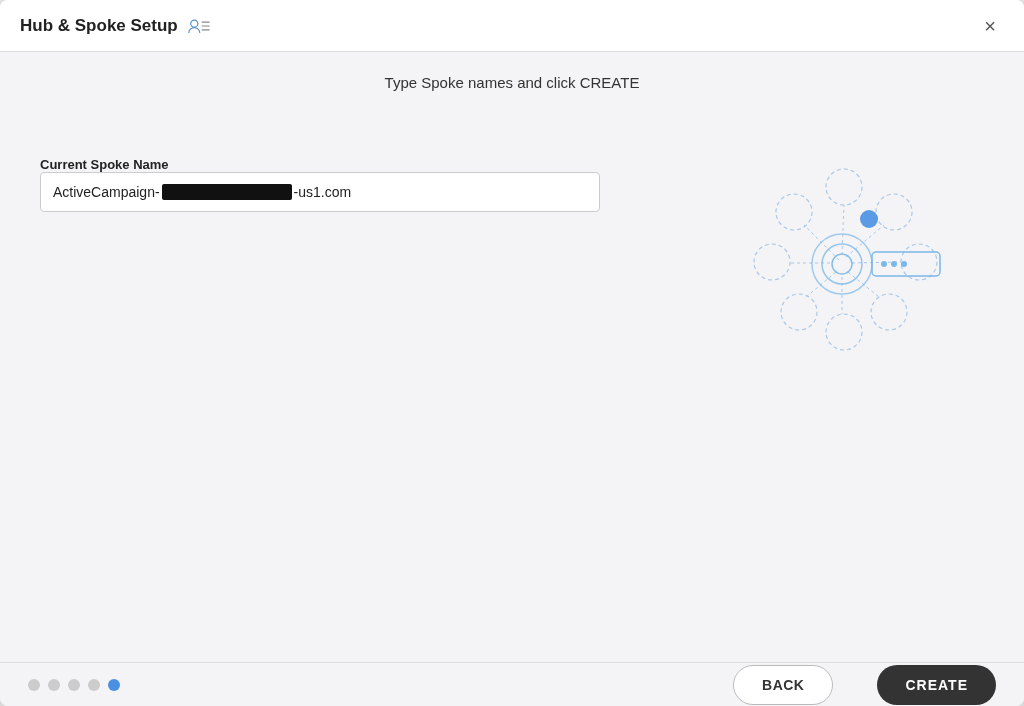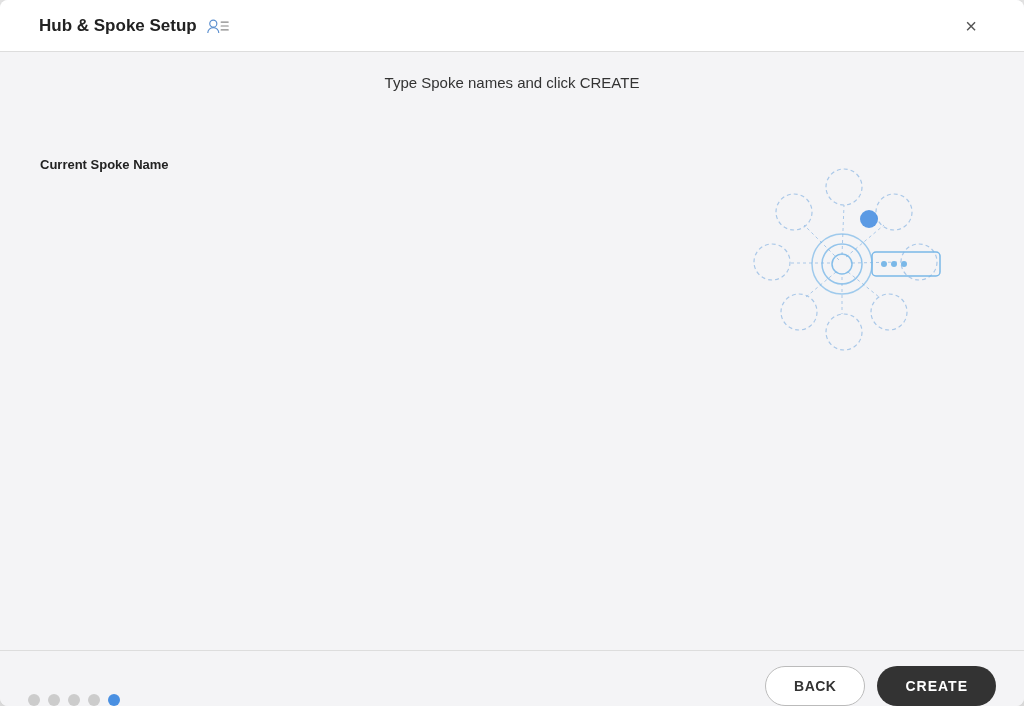--- a/index.html
+++ b/index.html
@@ -19,21 +19,21 @@
       box-shadow: 0 8px 32px rgba(0,0,0,0.18);
       display: flex;
       flex-direction: column;
       overflow: hidden;
       position: relative;
     }
     
     .modal-header {
       background: #fff;
       border-bottom: 1px solid #ddd;
-      padding: 0 39px;
+      padding: 0 20px;
       height: 52px;
       display: flex;
       align-items: center;
       justify-content: space-between;
       flex-shrink: 0;
     }
     .header-left {
       display: flex;
       align-items: center;
       gap: 10px;
@@ -106,25 +106,25 @@
     }
 
     
     .diagram-container {
       width: 240px;
       height: 200px;
     }
 
     
     .modal-footer {
-      height: 56px;
+      height: 44px;
       background: #f4f4f6;
       border-top: 1px solid #ddd;
       display: flex;
-      align-items: flex-end;
+      align-items: center;
       justify-content: space-between;
       padding: 0 28px;
       flex-shrink: 0;
     }
     .pagination-dots {
       display: flex;
       gap: 8px;
       align-items: center;
     }
     .dot {
@@ -156,20 +156,21 @@
       background: #333;
       border: none;
       color: #fff;
       font-size: 14px;
       font-weight: 700;
       padding: 0 28px;
       height: 40px;
       border-radius: 20px;
       cursor: pointer;
       letter-spacing: 1px;
+      margin-left: 32px;
     }
 
     
     .redacted {
       display: inline-block;
       background: #111;
       color: #111;
       border-radius: 2px;
       width: 130px;
       height: 16px;
@@ -201,20 +202,25 @@
     <button class="close-btn">×</button>
   </div>
 
   <div class="modal-body">
     <div class="instruction-bar">Type Spoke names and click CREATE</div>
 
     <div class="content-area">
 
       <div class="left-panel">
         <div class="field-label">Current Spoke Name</div>
+        <div style="display:flex;align-items:center;width:560px;max-width:100%;border:1px solid #ccc;border-radius:4px;background:#fff;height:40px;padding:0 12px;font-size:14px;color:#222;">
+          <span>ActiveCampaign-</span>
+          <span class="redacted"></span>
+          <span>-us1.com</span>
+        </div>
       </div>
 
       <div class="right-panel">
         <div class="diagram-container">
           <svg viewBox="0 0 240 200" width="240" height="200" xmlns="http://www.w3.org/2000/svg">
 
             <circle cx="70" cy="55" r="18" stroke="#aac8e8" stroke-width="1.2" stroke-dasharray="4,3" fill="none"></circle>
 
             <circle cx="120" cy="30" r="18" stroke="#aac8e8" stroke-width="1.2" stroke-dasharray="4,3" fill="none"></circle>
 

